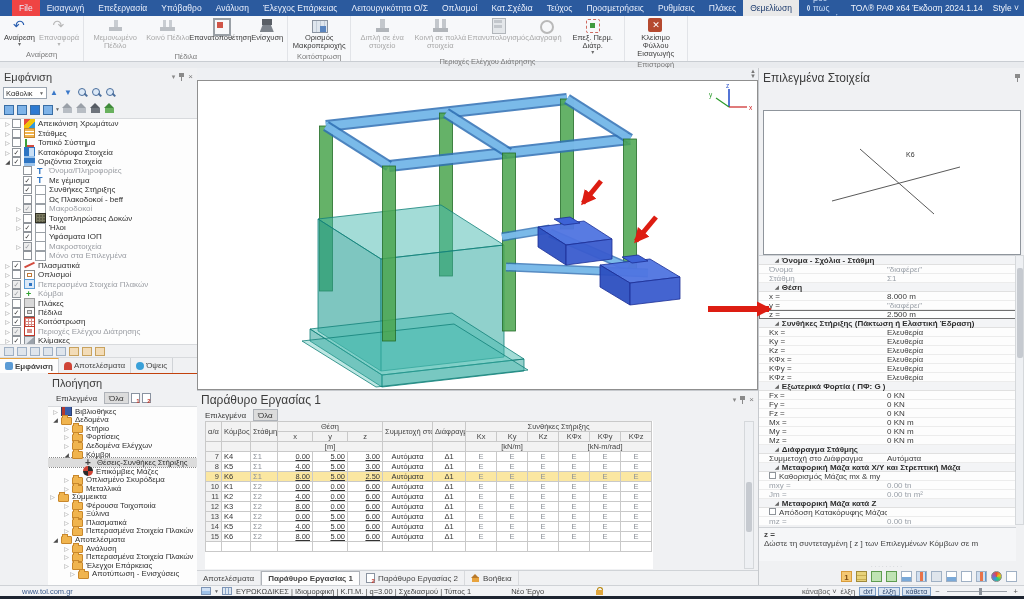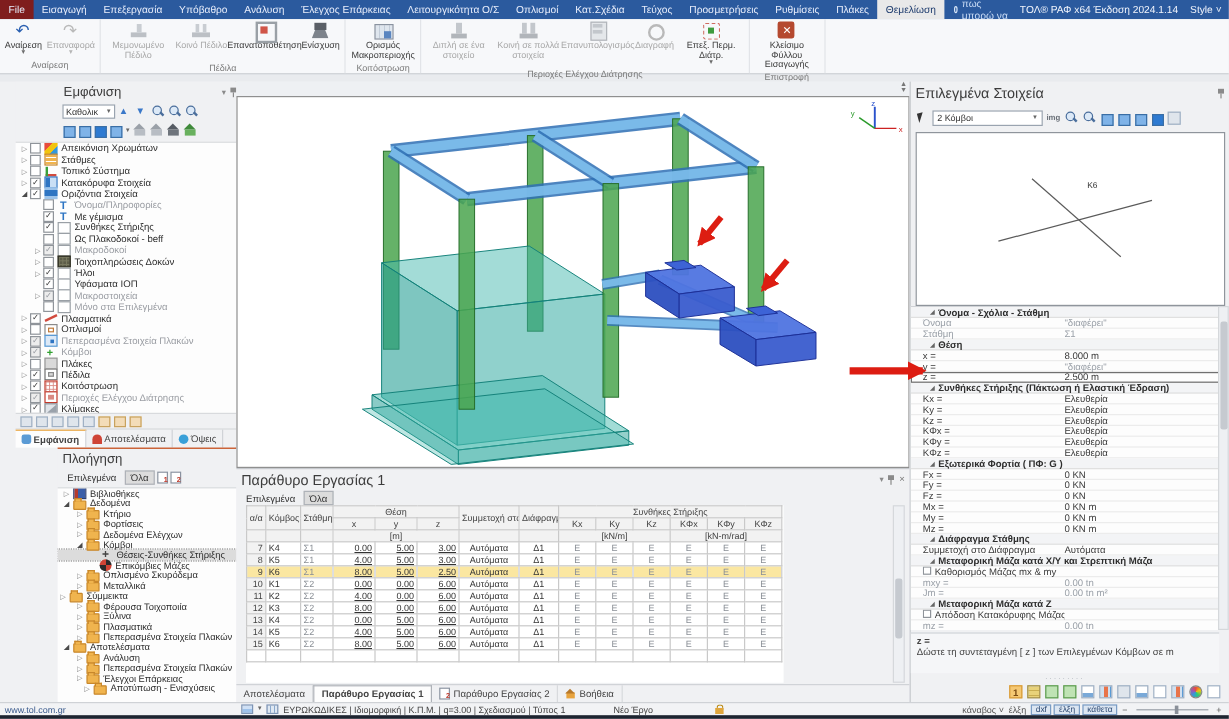--- a/index.html
+++ b/index.html
@@ -3,21 +3,21 @@
 <meta charset="utf-8">
 <style>
   * { margin:0; padding:0; box-sizing:border-box; }
   html,body { width:1024px; height:599px; overflow:hidden; background:#e9ebee;
               font-family:"Liberation Sans", sans-serif; -webkit-font-smoothing:antialiased; }
 
   
   #menubar { position:absolute; left:0; top:0; width:1024px; height:16px; background:#2b5a9e;
              display:flex; align-items:center; font-size:8.5px; color:#e8eefc; }
   .menu-tab { padding:0 7px; height:16px; line-height:16px; cursor:default; white-space:nowrap; }
-  .menu-tab.file { background:#7f1d1d; }
+  .menu-tab.file { background:#ef4444;margin-left:12px; }
   .menu-tab.active { background:#e9e9e9; color:#1e3c6e; }
   #menu-search { display:flex; align-items:center; gap:3px; color:#c9dcf6; padding:0 8px; }
   .bulb { width:6px; height:6px; border:1px solid #d8e6f8; border-radius:50%; display:inline-block; }
   #menu-right { margin-left:auto; display:flex; gap:10px; padding-right:6px; color:#f0f4fc; white-space:nowrap; }
 
   
   #ribbon { position:absolute; left:0; top:16px; width:1024px; height:46px; background:#f7f8fa;
             border-bottom:1px solid #c9cdd2; display:flex; }
   .rgroup { display:flex; flex-direction:column; border-right:1px solid #e2e4e8; padding:1px 2px 0 2px; }
   .rbtns { display:flex; flex:1; align-items:flex-start; }
@@ -61,21 +61,21 @@
   .phdr { height:17px; display:flex; align-items:center; padding:0 4px; font-size:11px; color:#3c3c3c; }
   .phdr .pbtns { margin-left:auto; display:flex; gap:4px; color:#8a8a8a; font-size:7px; align-items:center; }
   .pin { width:5px; height:8px; position:relative; display:inline-block; }
   .pin::before{ content:""; position:absolute; left:0; top:0; width:5px; height:4px; background:#8a8a8a; }
   .pin::after{ content:""; position:absolute; left:2px; top:4px; width:1px; height:4px; background:#8a8a8a; }
   .xg { font-size:8px; color:#7b7b7b; }
 
   
   #left-col { position:absolute; left:0; top:68px; width:197px; height:517px; background:#f0f1f3;
               border-right:1px solid #c6c9cd; }
-  #display-panel { position:absolute; left:13px; top:0; width:197px; height:305px;padding-left:36px; }
+  #display-panel { position:absolute; left:0; top:0; width:197px; height:305px; }
   .ptools { display:flex; align-items:center; gap:2px; padding:1px 3px; height:16px; }
   .scope-sel { width:44px; height:12px; border:1px solid #9aa4b0; background:#fff; font-size:7.5px;
                display:flex; align-items:center; padding:0 2px; color:#333; }
   .scope-sel .car { margin-left:auto; font-size:5px; color:#666; }
   .tbi { width:12px; height:12px; position:relative; display:inline-block; }
   .tbi.up::before{ content:"▲"; color:#3a78c9; font-size:8px; position:absolute; left:1px; top:1px; }
   .tbi.down::before{ content:"▼"; color:#3a78c9; font-size:8px; position:absolute; left:1px; top:1px; }
   .mag::before{ content:""; position:absolute; left:1px; top:1px; width:6px; height:6px;
                 border:1.5px solid #4a6e9c; border-radius:50%; background:#dce9f7; }
   .mag::after{ content:""; position:absolute; left:7px; top:7px; width:4px; height:1.5px;
@@ -211,21 +211,21 @@
   .mi2.db { background:repeating-linear-gradient(180deg,#e8d27a 0 3px,#c9ae52 3px 4px); border-color:#a08a3a; }
   .mi2.grn { background:#bfe3b4; border-color:#5e9c50; }
   .mi2.cht { background:linear-gradient(180deg,#fff 0 60%,#7aa9d8 60%); }
   .mi2.bar { background:linear-gradient(90deg,#d0dff0 0 3px,#e8734a 3px 6px,#d0dff0 6px 8px,#5b9bd5 8px); }
   .mi2.doc { background:#fff; }
   .mi2.wheel { border-radius:50%; background:conic-gradient(#e74c3c,#f1c40f,#2ecc71,#3498db,#9b59b6,#e74c3c); border-color:#888; }
 
   
   #statusbar { position:absolute; left:0; top:585px; width:1024px; height:11px; background:#f2f3f5;
                border-top:1px solid #cfd2d6; font-size:7.5px; color:#444; display:flex; align-items:center; }
-  #sb-left { width:197px; padding-left:4px; color:#3a5a8c; }
+  #sb-left { width:197px; padding-left:22px; color:#3a5a8c; }
   #sb-icons { display:flex; gap:3px; padding:0 4px; align-items:center; }
   .sbic { width:10px; height:8px; border:1px solid #7d94b5; background:linear-gradient(180deg,#cfe0f5 0 3px,#9ec2ea 3px); }
   .sbic.tbl { background:repeating-linear-gradient(90deg,#dfe8f2 0 2px,#8aa8cc 2px 3px); }
   #sb-proj { margin-left:40px; }
   .lock { width:7px; height:8px; position:relative; margin-left:52px; }
   .lock::before{ content:""; position:absolute; left:1px; top:0; width:4px; height:4px; border:1px solid #b8860b; border-bottom:none; border-radius:3px 3px 0 0; }
   .lock::after{ content:""; position:absolute; left:0; top:3px; width:7px; height:5px; background:#e0a63c; }
   #sb-right { margin-left:auto; display:flex; align-items:center; gap:4px; padding-right:6px; color:#555; }
   .tog { border:1px solid #7a9cc4; background:#dce6f2; padding:0 3px; height:9px; line-height:8px; font-size:7px; color:#2e4a73; }
   .slider { width:60px; height:1px; background:#9aa0a8; position:relative; margin:0 3px; }
@@ -1011,35 +1011,20 @@
     </div>
 </div>
 
 <div id="right-col" class="panel">
   <div class="phdr">
     <span>Επιλεγμένα Στοιχεία</span>
     <span class="pbtns">
         <span class="pin"></span>
       </span>
   </div>
-  <div id="sel-toolbar">
-    <span class="ptr"></span>
-    <span class="sel-dd">
-      <span>2 Κόμβοι</span>
-        <span class="car">▼</span>
-    </span>
-    <span class="imgtxt">img</span>
-    <span class="tbi mag"></span>
-    <span class="tbi mag"></span>
-    <span class="cube3"></span>
-    <span class="cube3"></span>
-    <span class="cube3"></span>
-    <span class="cube3 solid"></span>
-    <span class="mi2"></span>
-  </div>
   <div id="preview">
     <svg width="256" height="143" viewBox="0 0 256 143">
       <line x1="96" y1="38" x2="170" y2="103" stroke="#5a5a5a" stroke-width="1"></line>
       <line x1="68" y1="90" x2="196" y2="56" stroke="#5a5a5a" stroke-width="1"></line>
       <text x="142" y="46" font-size="7" fill="#333" font-family="Liberation Sans, sans-serif">K6</text>
     </svg>
   </div>
   <div id="propgrid">
       <div class="phead">
         <span class="tri">◢</span>

